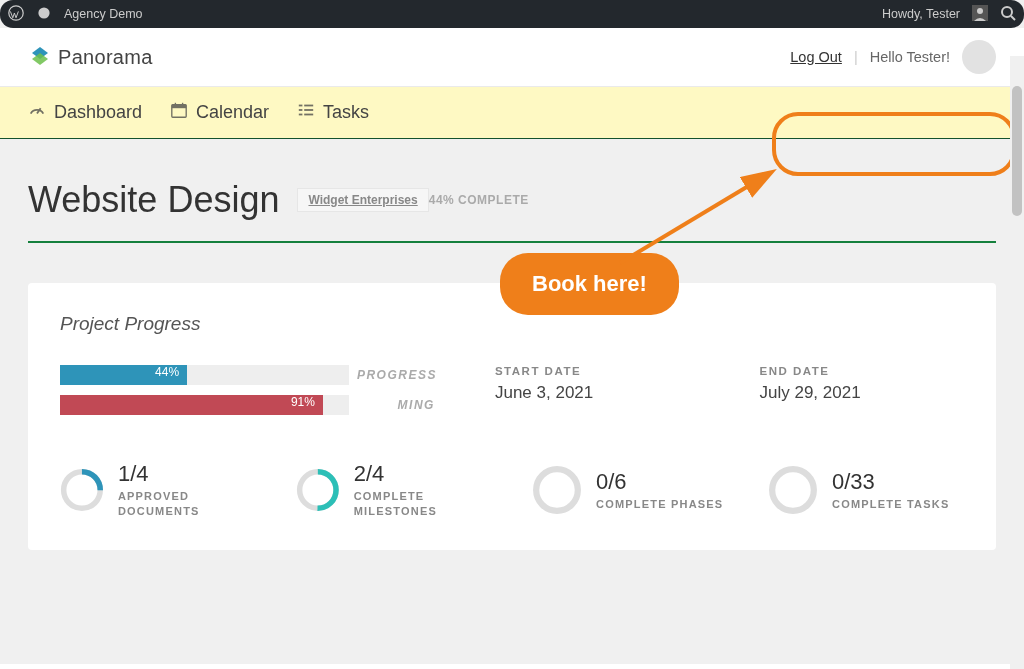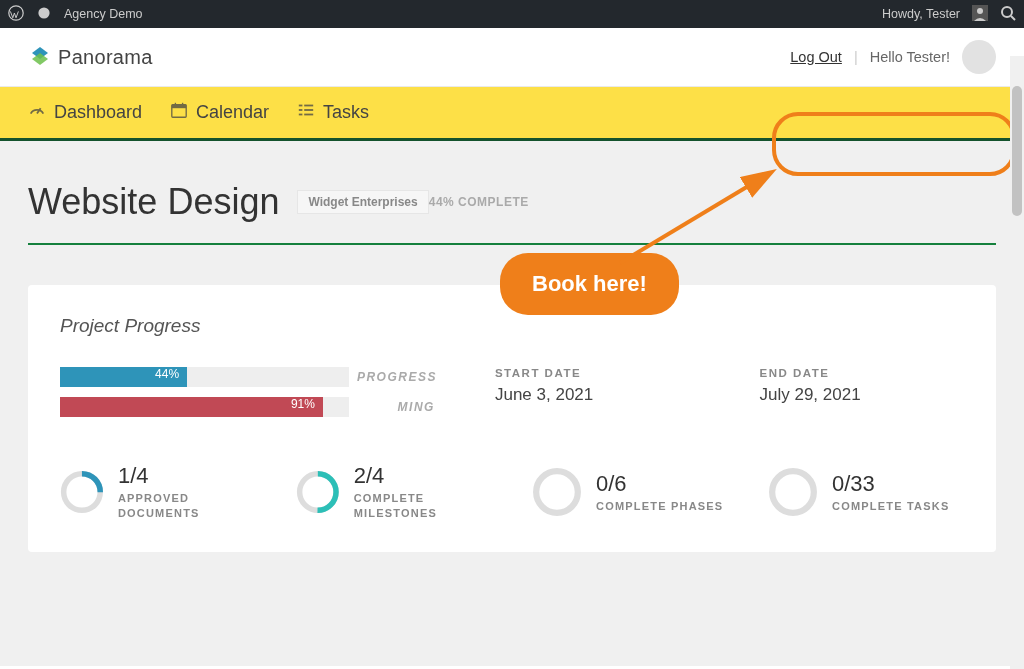--- a/index.html
+++ b/index.html
@@ -1,51 +1,51 @@
 <!DOCTYPE html>
 <html><head>
 <meta charset="utf-8">
 <style>
   * { box-sizing: border-box; margin: 0; padding: 0; }
   body { font-family: -apple-system, BlinkMacSystemFont, "Segoe UI", Arial, sans-serif; background: #f0f0f0; width: 1024px; height: 669px; overflow: hidden; position: relative; }
 
   
-  .wp-bar { background: #23282d; color: #ccc; height: 28px; display: flex; align-items: center; justify-content: space-between; padding: 0 8px; font-size: 12.5px; }
+  .wp-bar { background: #23282d; color: #ccc; height: 28px; display: flex; align-items: center; justify-content: space-between; padding: 0 8px; font-size: 12.5px; border-radius: 13px; }
   .wp-left, .wp-right { display: flex; align-items: center; gap: 12px; }
   .wp-icon { display: inline-block; width: 16px; height: 16px; }
   .wp-right .search { color: #ccc; }
 
   
   .shell { background: #fff; height: calc(669px - 28px); overflow: hidden; position: relative; }
 
   
   .topbar { display: flex; justify-content: space-between; align-items: center; padding: 12px 28px 12px 28px; }
   .logo { display: flex; align-items: center; gap: 6px; }
   .logo-mark { width: 24px; height: 24px; position: relative; }
   .logo-text { font-size: 20px; color: #444; letter-spacing: 0.3px; }
   .user-area { display: flex; align-items: center; gap: 12px; font-size: 14.5px; color: #666; }
   .user-area a { color: #333; text-decoration: underline; }
   .avatar { width: 34px; height: 34px; border-radius: 50%; background: #e2e2e2; }
 
   
-  .navbar { background: #fde047; border-top: 1px solid #eaeaea; border-bottom: 3px solid #14532d; display: flex; justify-content: space-between; align-items: center; padding: 14px 28px; font-size: 18px; color: #444; }
+  .navbar { background: #fef9c3; border-top: 1px solid #eaeaea; border-bottom: 1px solid #14532d; display: flex; justify-content: space-between; align-items: center; padding: 14px 28px; font-size: 18px; color: #444; }
   .nav-left { display: flex; gap: 28px; }
   .nav-item { display: flex; align-items: center; gap: 8px; cursor: pointer; }
   .nav-icon { width: 18px; height: 18px; opacity: 0.75; }
   .schedule-wrap { display: flex; align-items: center; gap: 6px; cursor: pointer; position: relative; }
 
   
   .highlight { position: absolute; border: 4px solid #ef7f1a; border-radius: 26px; pointer-events: none; }
 
   
   .content { background: #f0f0f0; padding: 40px 28px 0 28px; height: calc(100% - 60px - 56px); overflow: hidden; }
   .title-row { display: flex; align-items: center; padding-bottom: 20px; border-bottom: 2px solid #15803d; }
   .title-left { display: flex; align-items: center; gap: 18px; }
   .page-title { font-size: 36px; font-weight: 400; color: #333; }
-  .client-badge { background: #f6f6f6; border: 1px solid #e6e6e6; padding: 4px 10px; font-size: 12px; color: #888; font-weight: 600; }
+  .client-badge { background: #f6f6f6; border: 1px solid #e6e6e6; padding: 4px 10px; font-size: 12px; color: #888; font-weight: 600; text-decoration: underline; }
   .pct-complete { font-size: 12px; color: #aaa; letter-spacing: 0.5px; font-weight: 600; }
 
   
   .card { background: #fff; margin-top: 40px; padding: 30px 32px; border-radius: 4px; }
   .card-title { font-size: 19px; color: #555; margin-bottom: 30px; font-style: italic; }
   .prog-grid { display: flex; gap: 60px; }
   .bars-col { flex: 1.1; }
   .bar-row { display: flex; align-items: center; margin-bottom: 10px; }
   .bar-track { flex: 1; background: #eee; height: 20px; position: relative; }
   .bar-fill { height: 100%; display: flex; align-items: flex-start; justify-content: flex-end; padding-right: 8px; color: #fff; font-size: 12px; }

